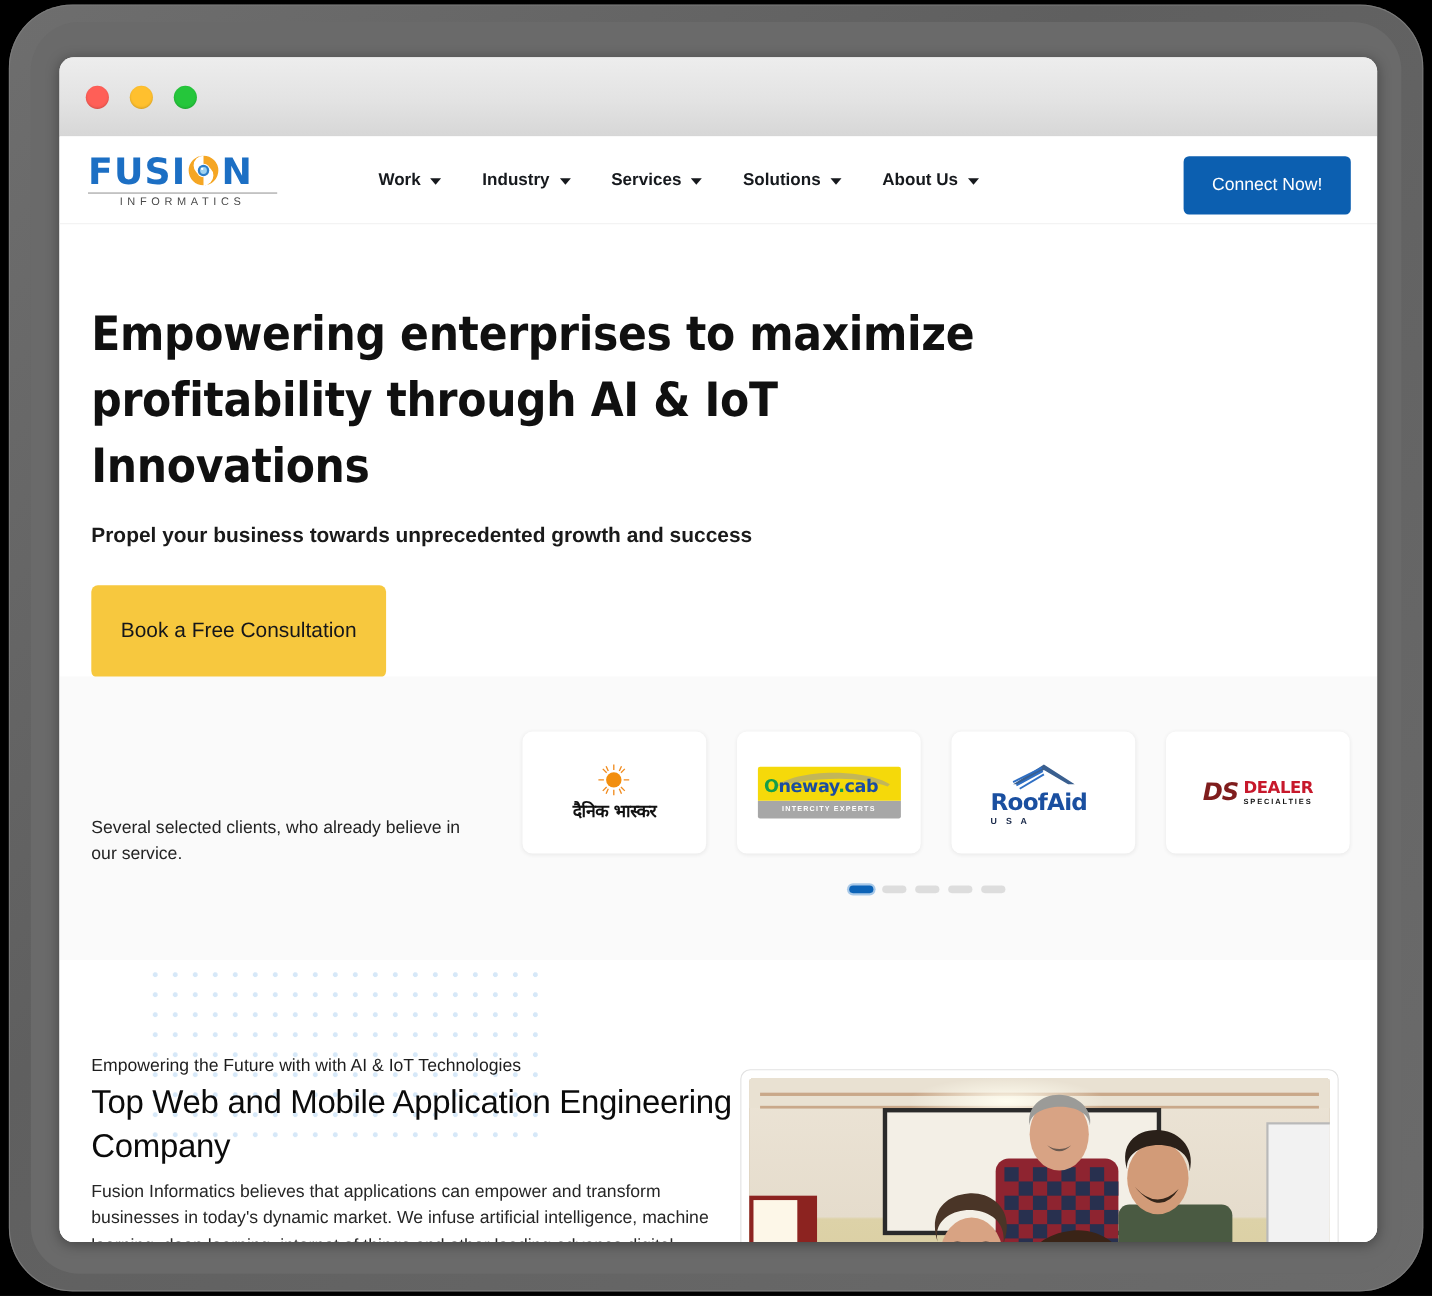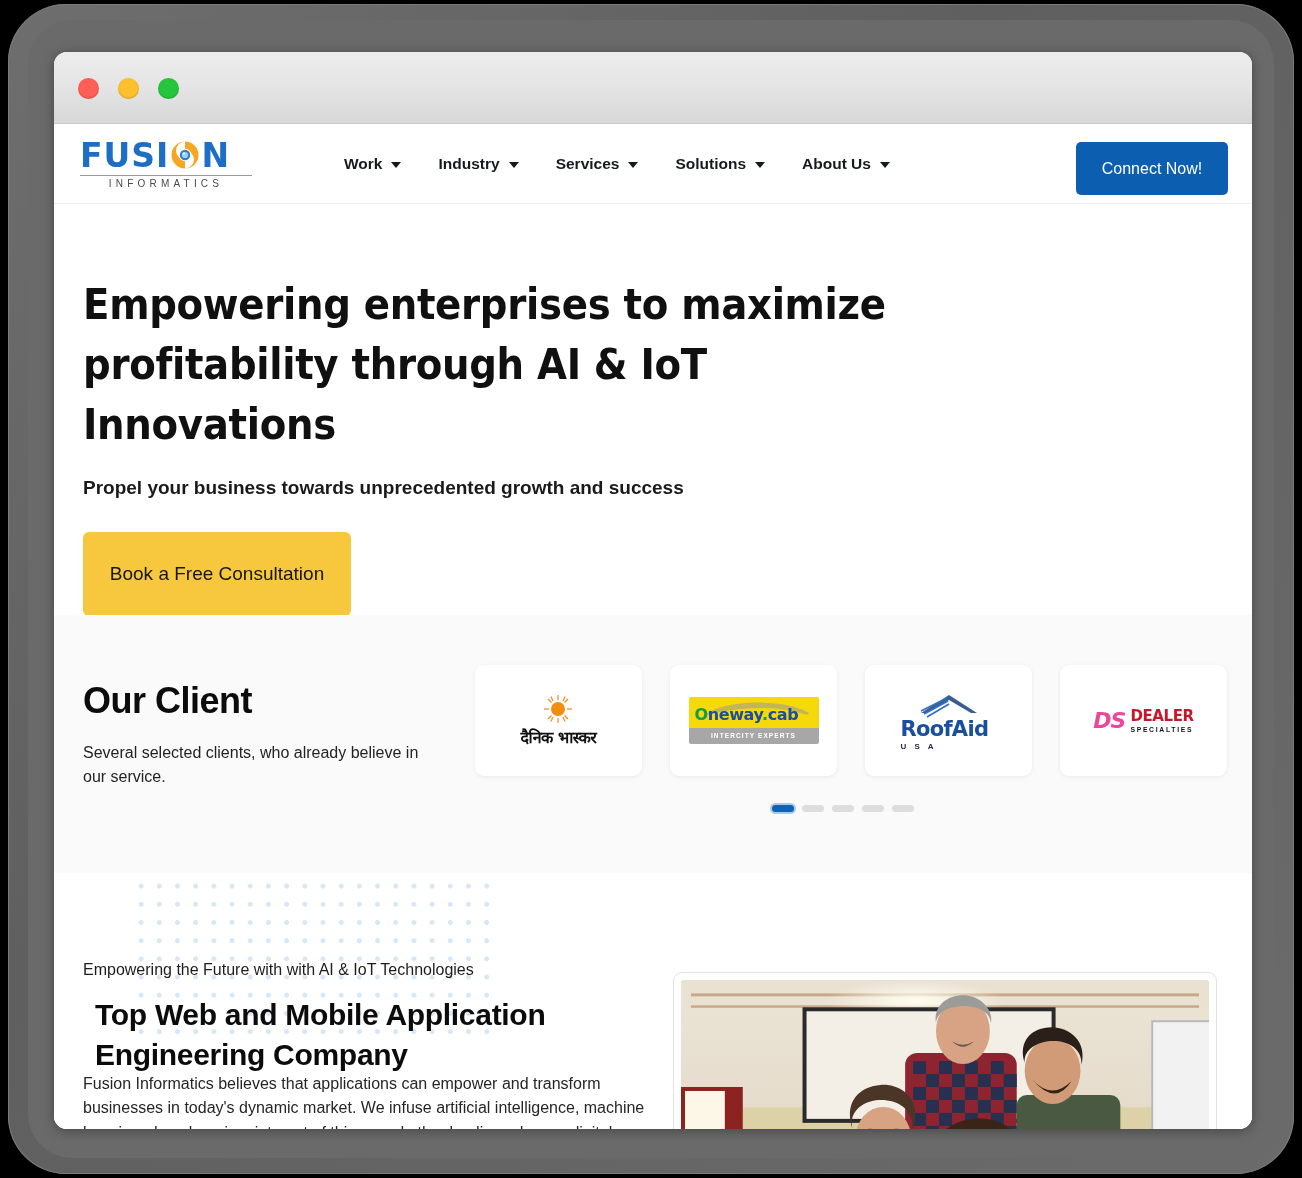--- a/index.html
+++ b/index.html
@@ -293,24 +293,24 @@
     font-size: 16px;
     color: #1d1d1d;
     margin: 0;
   }
   #about-heading {
     position: absolute;
     left: 29px;
     top: 110px;
     width: 590px;
     font-size: 30px;
-    font-weight: bold;
+    font-weight: normal;
     color: #0b0b0b;
     line-height: 1.33;
-    margin: 12px;
+    margin: 0;
     letter-spacing: -0.3px;
   }
   #about-paragraph {
     position: absolute;
     left: 29px;
     top: 199px;
     width: 563px;
     font-size: 16px;
     color: #262626;
     line-height: 1.52;
@@ -403,21 +403,20 @@
       <button id="connect-now-button">Connect Now!</button>
     </div>
 
     <section id="hero">
       <h1 id="hero-title">Empowering enterprises to maximize profitability through AI &amp; IoT Innovations</h1>
       <p id="hero-subtitle">Propel your business towards unprecedented growth and success</p>
       <button id="book-consultation-button">Book a Free Consultation</button>
     </section>
 
     <section id="clients-section">
-      <h2 id="clients-heading">Our Client</h2>
       <p id="clients-desc">Several selected clients, who already believe in our service.</p>
 
       <div id="client-logos">
 
         <div class="client-card">
           <div style="text-align:center;">
             <svg width="36" height="30" viewBox="0 0 36 30" style="display:block;margin:0 auto 2px;">
               <g stroke="#f08a1c" stroke-width="1.2">
                 <line x1="18" y1="1" x2="18" y2="6"></line>
                   <line x1="18" y1="24" x2="18" y2="29"></line>
@@ -460,21 +459,21 @@
                 <line x1="26" y1="26" x2="48" y2="13"></line>
               </g>
             </svg>
             <div style="font-family:'DejaVu Sans','Liberation Sans',sans-serif;font-size:21px;font-weight:bold;color:#1a4fa0;line-height:1;letter-spacing:-0.7px;">RoofAid</div>
             <div style="font-size:8px;font-weight:bold;letter-spacing:3px;color:#1a2a4a;margin-top:2px;">U S A</div>
           </div>
         </div>
 
         <div class="client-card">
           <div style="display:flex;align-items:center;gap:5px;">
-            <div style="font-family:'DejaVu Sans','Liberation Sans',sans-serif;font-size:22px;font-weight:bold;color:#ec4899;font-style:italic;letter-spacing:-1px;">DS</div>
+            <div style="font-family:'DejaVu Sans','Liberation Sans',sans-serif;font-size:22px;font-weight:bold;color:#7f1d1d;font-style:italic;letter-spacing:-1px;">DS</div>
             <div>
               <div style="font-family:'DejaVu Sans','Liberation Sans',sans-serif;font-size:15px;font-weight:bold;color:#c7182b;line-height:1;letter-spacing:-0.4px;">DEALER</div>
               <div style="font-size:6.8px;font-weight:bold;letter-spacing:1.7px;color:#141414;margin-top:2px;">SPECIALTIES</div>
             </div>
           </div>
         </div>
 
       </div>
 
       <div id="carousel-dots">

